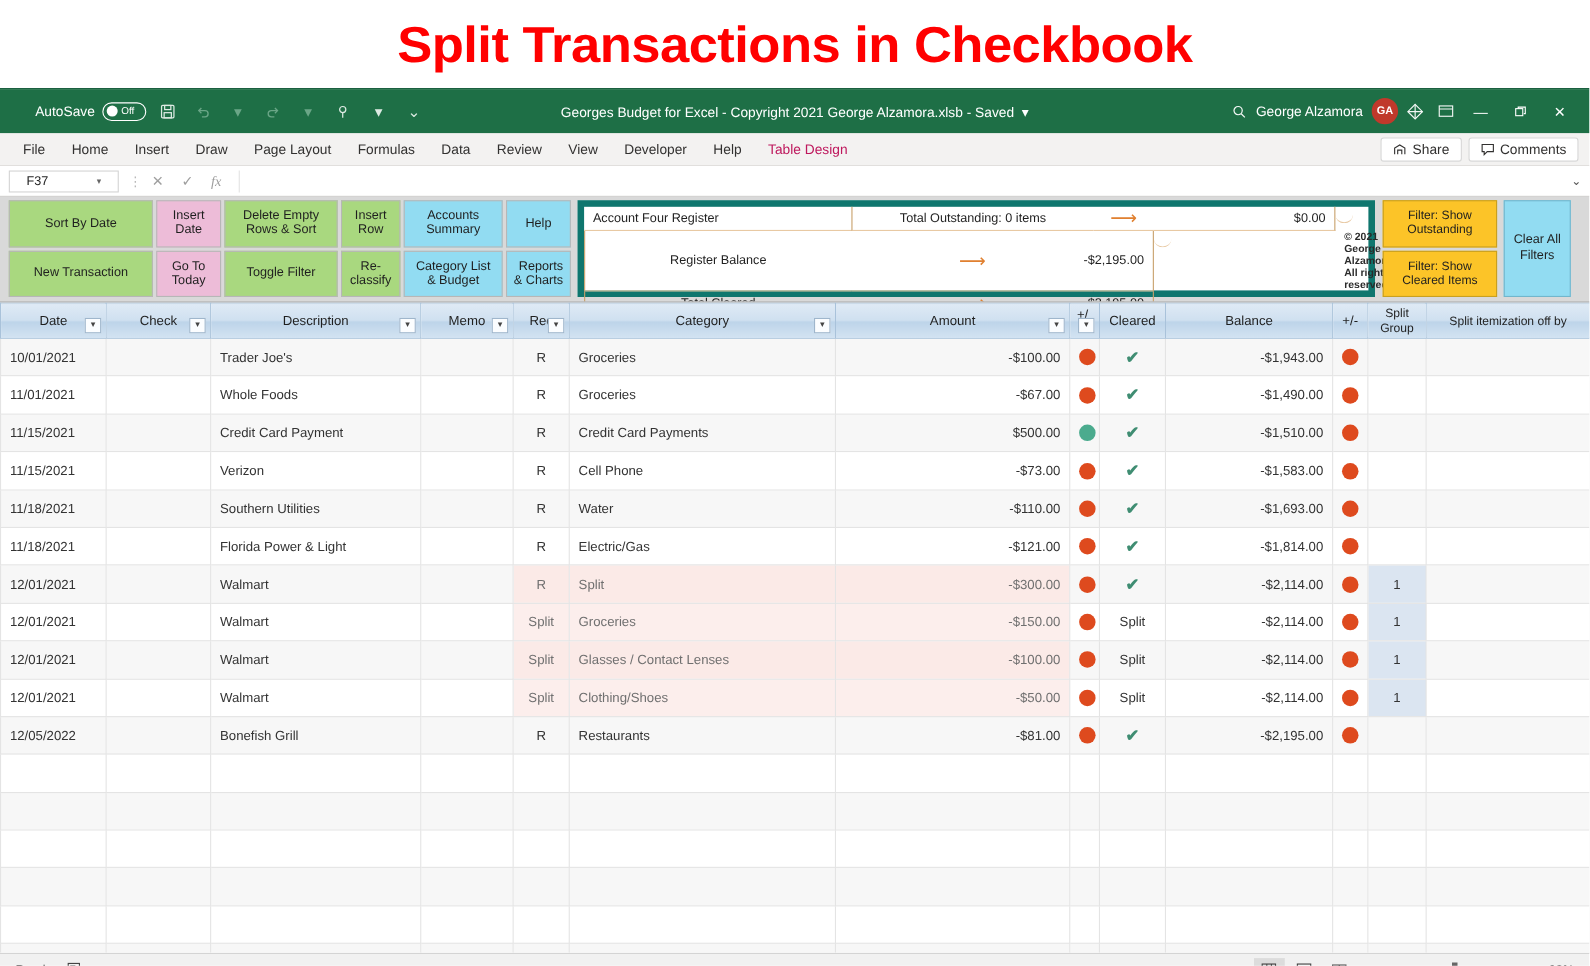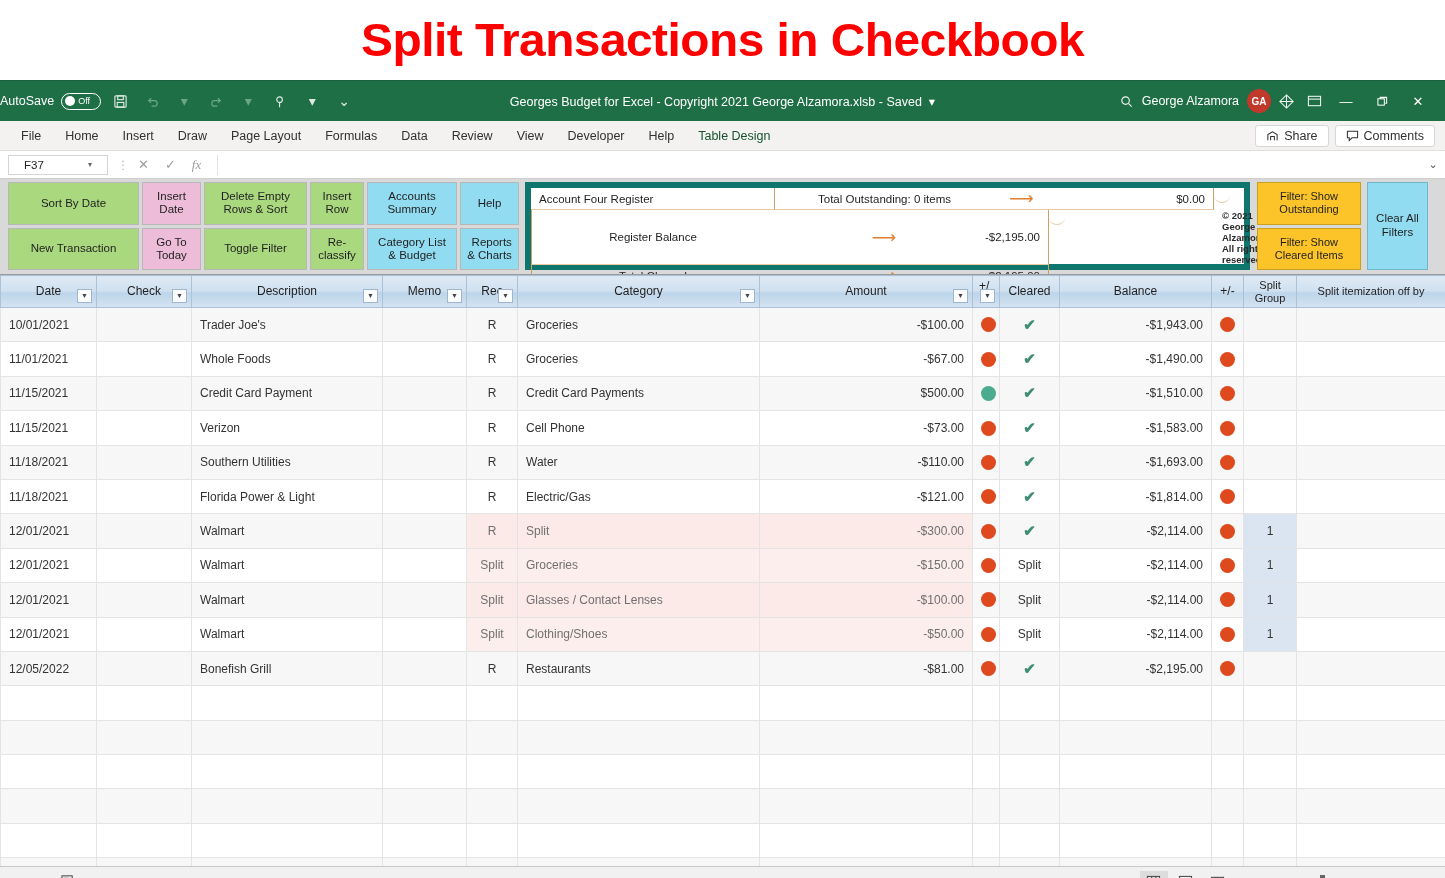--- a/index.html
+++ b/index.html
@@ -35,21 +35,21 @@
 
   
   .titlebar {
     height: 40px;
     background: #1e6f46;
     display: flex; align-items: center;
     color: #ffffff;
     position: relative;
     flex: none;
   }
-  .tb-left { display: flex; align-items: center; gap: 6px; padding-left: 0; }
+  .tb-left { display: flex; align-items: center; gap: 6px; padding-left: 32px; }
   .autosave {
     display: flex; align-items: center; gap: 7px;
     font-size: 12.5px; color: #ffffff;
   }
   .toggle {
     width: 40px; height: 17px; border-radius: 9px;
     border: 1px solid #ffffff; background: transparent;
     display: flex; align-items: center; gap: 3px; padding: 0 3px;
     font-size: 9px; color: #fff;
   }
@@ -84,21 +84,21 @@
     height: 30px; background: #f3f2f1;
     display: flex; align-items: center;
     border-bottom: 1px solid #e1dfdd;
     flex: none;
   }
   .ribbon-tabs { display: flex; align-items: center; padding-left: 10px; gap: 2px; }
   .rtab {
     font-size: 12.5px; color: #323130;
     padding: 5px 11px; border-radius: 3px;
   }
-  .rtab.accent { color: #14532d; }
+  .rtab.accent { color: #be185d; }
   .ribbon-right { margin-left: auto; display: flex; gap: 6px; padding-right: 10px; }
   .rbtn {
     font-size: 12.5px; color: #323130;
     border: 1px solid #d7d7d7; background: #fff;
     padding: 3px 10px; border-radius: 3px;
     display: flex; align-items: center; gap: 5px;
   }
 
   
   .formulabar {

